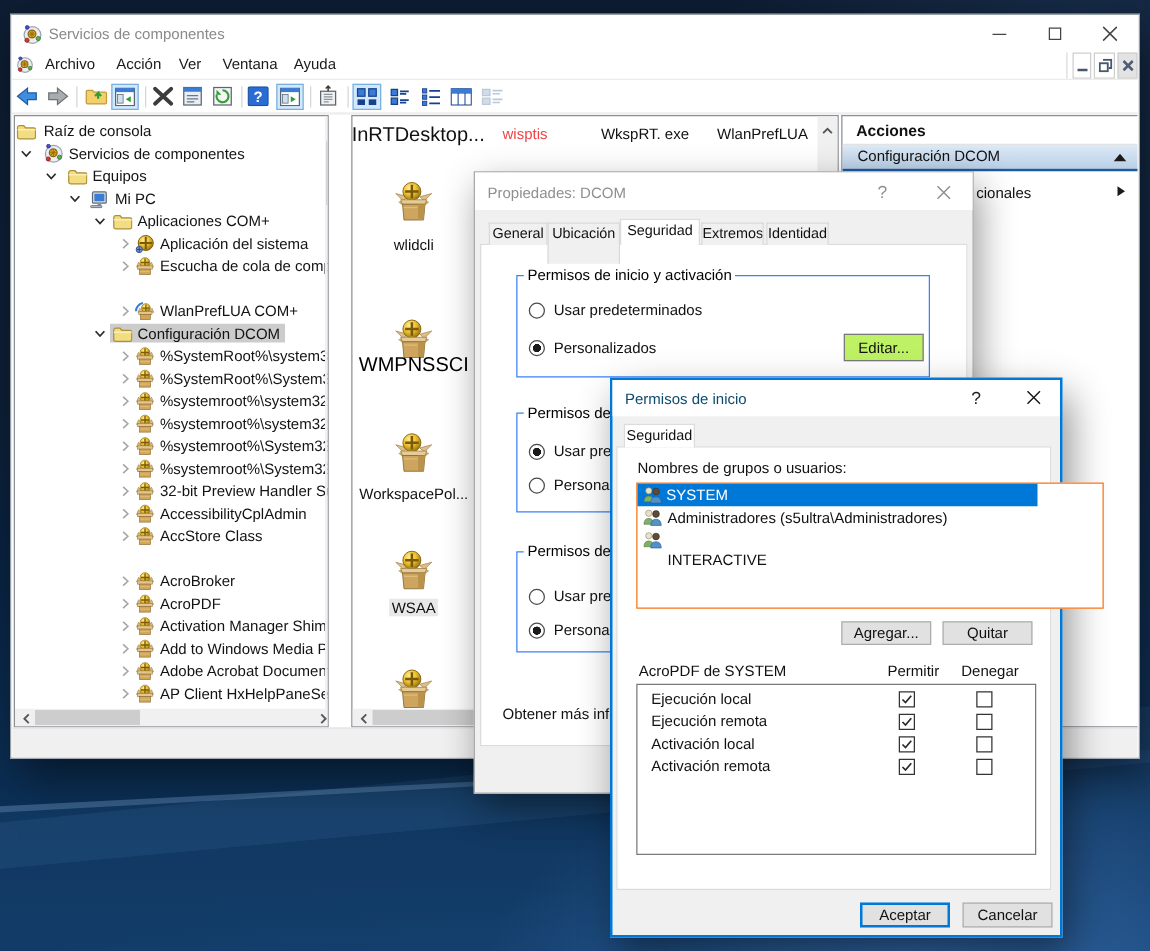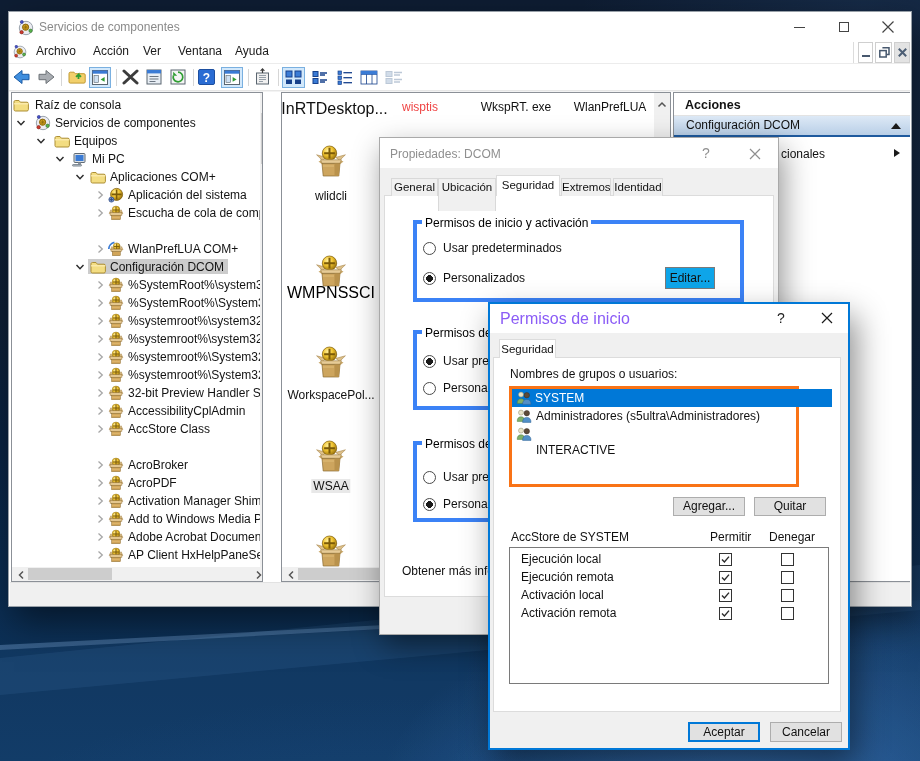--- a/index.html
+++ b/index.html
@@ -24,21 +24,21 @@
 #act{left:664px;width:237px;border-right:none}
 #status{left:1px;right:1px;top:570px;height:24px;background:#f0f0f0;border-top:1px solid #e2e2e2}
 .tr{position:absolute;left:0;height:18px;width:264px;font-size:12px;line-height:18px;color:#131313;white-space:nowrap;overflow:hidden}
 .tr span{position:absolute;top:0}
 .tr svg{position:absolute}
 .sb{background:#f0f0f0;position:absolute}
 .th{background:#cdcdcd;position:absolute}
 .arr{position:absolute;width:0;height:0}
 .dlg{z-index:20;background:#f0f0f0}
 .btn{position:absolute;background:#e1e1e1;border:1px solid #adadad;font-size:12px;color:#111;text-align:center}
-.grp{position:absolute;border:4px solid #3b82f6;background:transparent}
+.grp{position:absolute;border:1px solid #3b82f6;background:transparent}
 .grp>b{position:absolute;top:-8px;left:5px;background:#fff;font-weight:normal;font-size:12px;padding:0 3px;line-height:15px;white-space:nowrap}
 .rad{position:absolute;width:13px;height:13px;border:1px solid #4a4a4a;border-radius:50%;background:#fff;margin-top:1px}
 .rad.on{background:radial-gradient(circle,#1a1a1a 0 3.2px,#fff 3.4px)}
 .lbl{position:absolute;font-size:12px;color:#111;line-height:15px;white-space:nowrap}
 .tab{position:absolute;background:#f0f0f0;border:1px solid #d9d9d9;border-bottom:none;font-size:11.5px;color:#111;text-align:center;overflow:hidden}
 .tab.on{background:#fff;border-color:#dcdcdc;z-index:3}
 .cb{position:absolute;width:13px;height:13px;border:1px solid #333;background:#fff}
 </style></head>
 <body>
 <svg id="beams" class="ab" width="920" height="761">
@@ -544,65 +544,65 @@
  <div class="tab on" style="left:116px;top:37px;width:64px;height:21px;line-height:19px">Seguridad</div>
  <div class="tab" style="left:181px;top:40px;width:50px;height:18px;line-height:17px">Extremos</div>
  <div class="tab" style="left:233px;top:40px;width:50px;height:18px;line-height:17px">Identidad</div>
  <div class="grp" style="left:33px;top:82px;width:331px;height:82px">
       <b>Permisos de inicio y activación</b>
     </div>
  <div class="rad" style="left:43px;top:103px"></div>
  <div class="lbl" style="left:63px;top:103px">Usar predeterminados</div>
  <div class="rad on" style="left:43px;top:133px"></div>
  <div class="lbl" style="left:63px;top:133px">Personalizados</div>
- <div class="btn" style="left:285px;top:129px;width:50px;height:22px;line-height:20px;background:#0ea5e9;border-color:#7a7a7a">Editar...</div>
+ <div class="btn" style="left:295px;top:129px;width:64px;height:22px;line-height:20px;background:#bef264;border-color:#7a7a7a">Editar...</div>
  <div class="grp" style="left:33px;top:192px;width:331px;height:80px">
       <b>Permisos de acceso</b>
     </div>
  <div class="rad on" style="left:43px;top:216px"></div>
  <div class="lbl" style="left:63px;top:216px">Usar predeterminados</div>
  <div class="rad" style="left:43px;top:243px"></div>
  <div class="lbl" style="left:63px;top:243px">Personalizados</div>
  <div class="grp" style="left:33px;top:303px;width:331px;height:81px">
       <b>Permisos de configuración</b>
     </div>
  <div class="rad" style="left:43px;top:332px"></div>
  <div class="lbl" style="left:63px;top:332px">Usar predeterminados</div>
  <div class="rad on" style="left:43px;top:359px"></div>
  <div class="lbl" style="left:63px;top:359px">Personalizados</div>
  <div class="lbl" style="left:22px;top:426px">Obtener más información acerca de la configuración</div>
 </div>
 <div id="dlg2" class="ab dlg" style="left:488px;top:302px;width:362px;height:448px;border:2px solid #0078d7;box-shadow:6px 14px 30px rgba(0,0,0,.45)">
  <div class="ab" style="left:0;top:0;width:358px;height:29px;background:#fff"></div>
- <div class="ab nw" style="left:10px;top:7px;font-size:16px;color:#8b5cf6;line-height:16px">Permisos de inicio</div>
+ <div class="ab nw" style="left:10px;top:7px;font-size:12px;color:#0c4a6e;line-height:16px">Permisos de inicio</div>
  <div class="ab nw" style="left:287px;top:6px;font-size:14px;color:#222">?</div>
  <svg class="ab" style="left:331px;top:8px" width="12" height="12">
       <use href="#xgb"></use>
     </svg>
  <div class="ab" style="left:3px;top:53px;width:348px;height:355px;background:#fff;border:1px solid #dcdcdc"></div>
  <div class="tab on" style="left:9px;top:35px;width:57px;height:19px;line-height:18px">Seguridad</div>
  <div class="lbl" style="left:20px;top:63px">Nombres de grupos o usuarios:</div>
- <div class="ab" style="left:19px;top:82px;width:290px;height:101px;background:#fff;border:3px solid #f97316">
+ <div class="ab" style="left:19px;top:82px;width:374px;height:101px;background:#fff;border:1px solid #f97316">
   <div class="ab" style="left:0;top:0;width:320px;height:18px;background:#0078d7"></div>
   <svg class="ab" style="left:4px;top:1px" width="16" height="16">
         <use href="#ppl"></use>
       </svg>
   <div class="ab nw" style="left:23px;top:2px;font-size:12px;color:#fff">SYSTEM</div>
   <svg class="ab" style="left:4px;top:19px" width="16" height="16">
         <use href="#ppl"></use>
       </svg>
   <div class="ab nw" style="left:24px;top:20px;font-size:12px;color:#111">Administradores (s5ultra\Administradores)</div>
   <svg class="ab" style="left:4px;top:37px" width="16" height="16">
         <use href="#ppl"></use>
       </svg>
   <div class="ab nw" style="left:24px;top:54px;font-size:12px;color:#111">INTERACTIVE</div>
  </div>
  <div class="btn" style="left:183px;top:193px;width:72px;height:19px;line-height:17px">Agregar...</div>
  <div class="btn" style="left:264px;top:193px;width:72px;height:19px;line-height:17px">Quitar</div>
- <div class="lbl" style="left:21px;top:226px">AccStore de SYSTEM</div>
+ <div class="lbl" style="left:21px;top:226px">AcroPDF de SYSTEM</div>
  <div class="lbl" style="left:220px;top:226px">Permitir</div>
  <div class="lbl" style="left:279px;top:226px">Denegar</div>
  <div class="ab" style="left:19px;top:243px;width:320px;height:137px;background:#fff;border:1px solid #7a7a7a"></div>
  <div class="lbl" style="left:31px;top:248px">Ejecución local</div>
  <div class="lbl" style="left:31px;top:266px">Ejecución remota</div>
  <div class="lbl" style="left:31px;top:284px">Activación local</div>
  <div class="lbl" style="left:31px;top:302px">Activación remota</div>
  <div class="cb" style="left:229px;top:249px">
       <svg width="11" height="11">
         <use href="#tick"></use>

